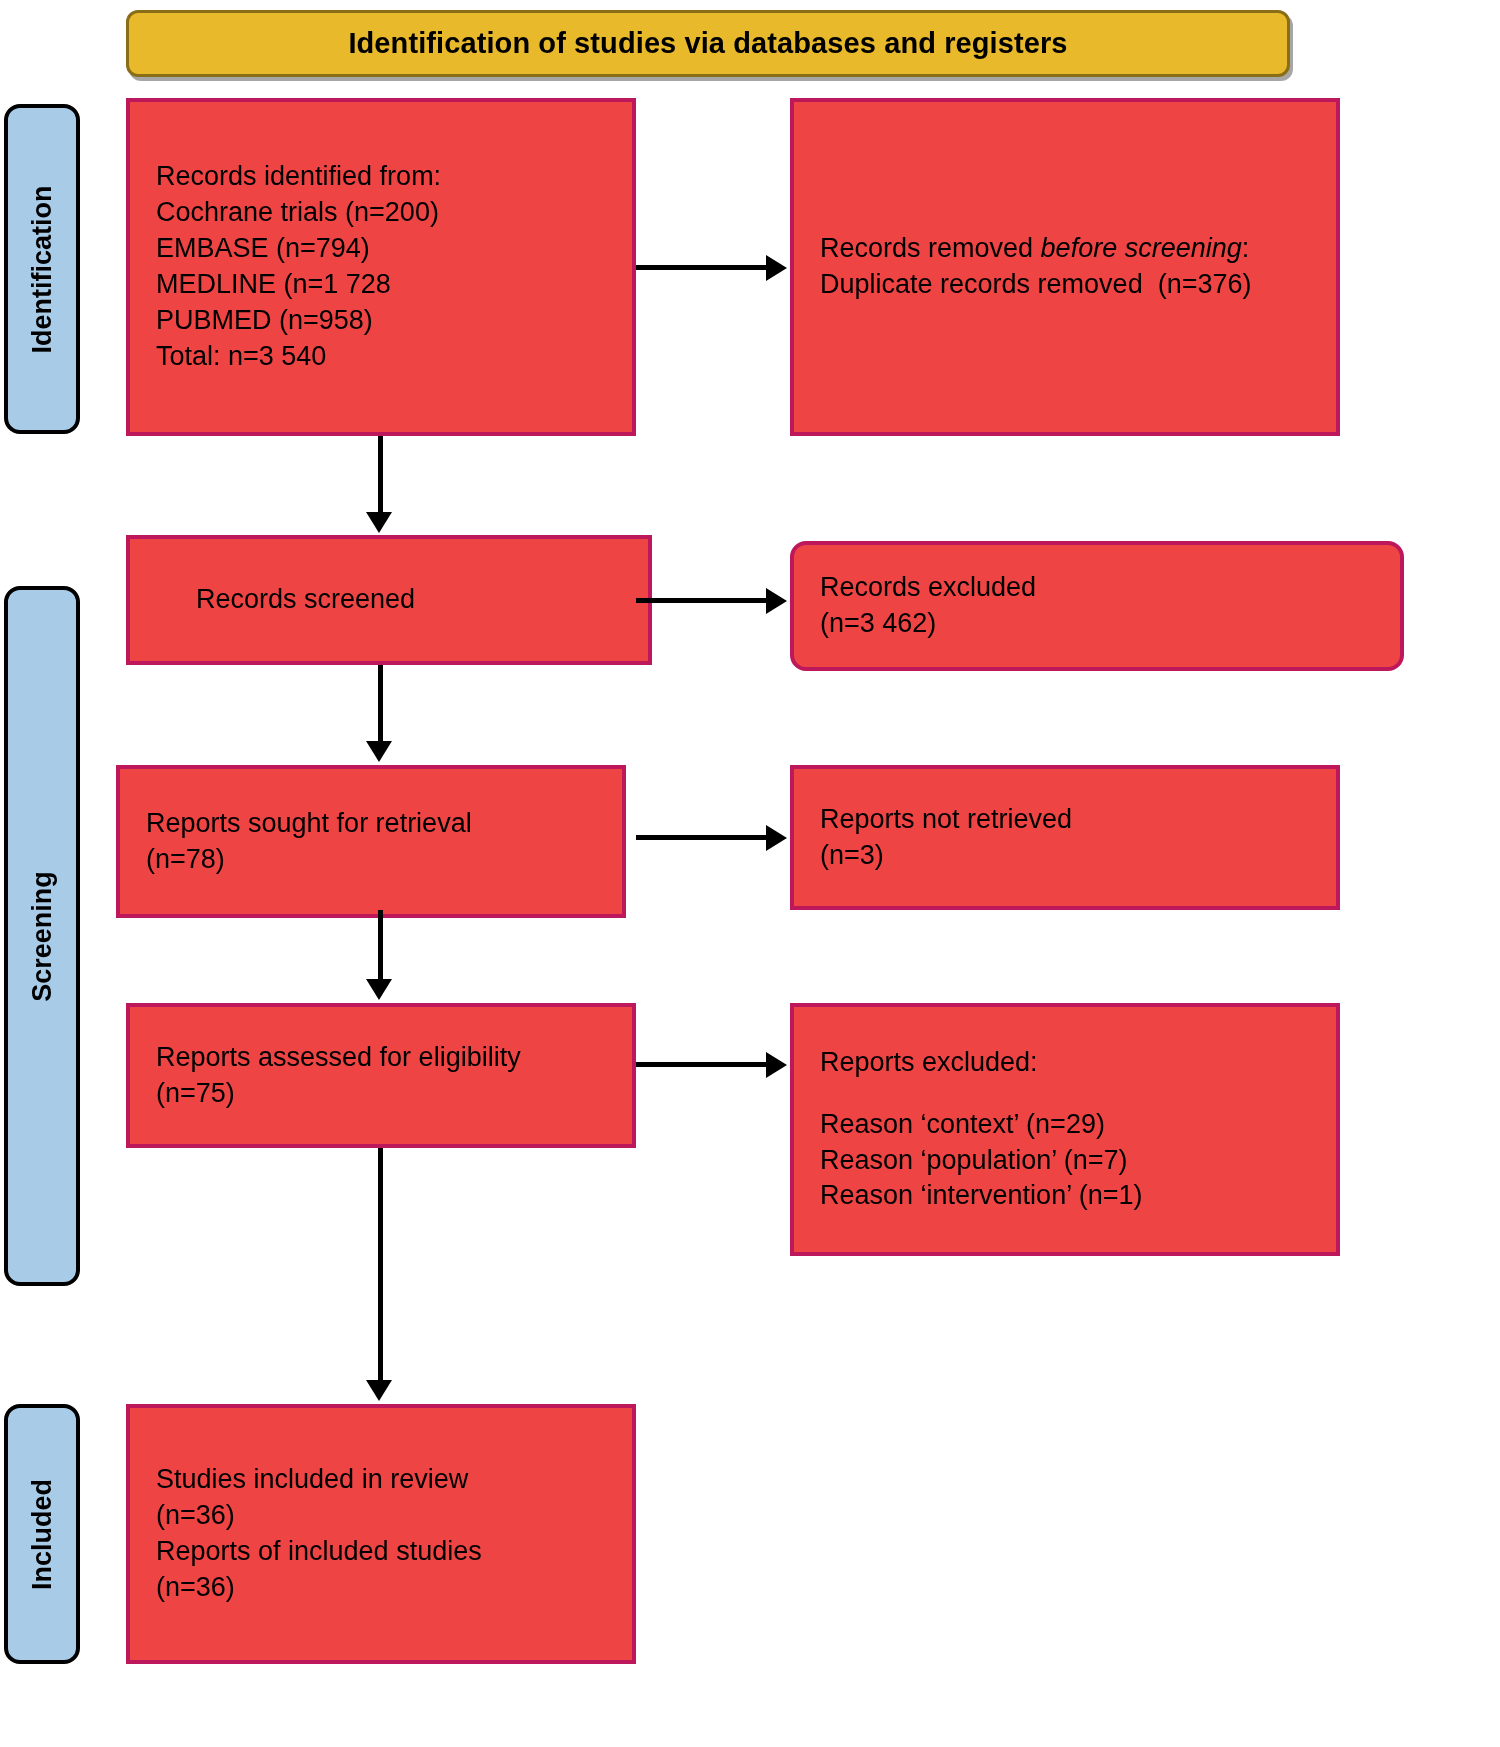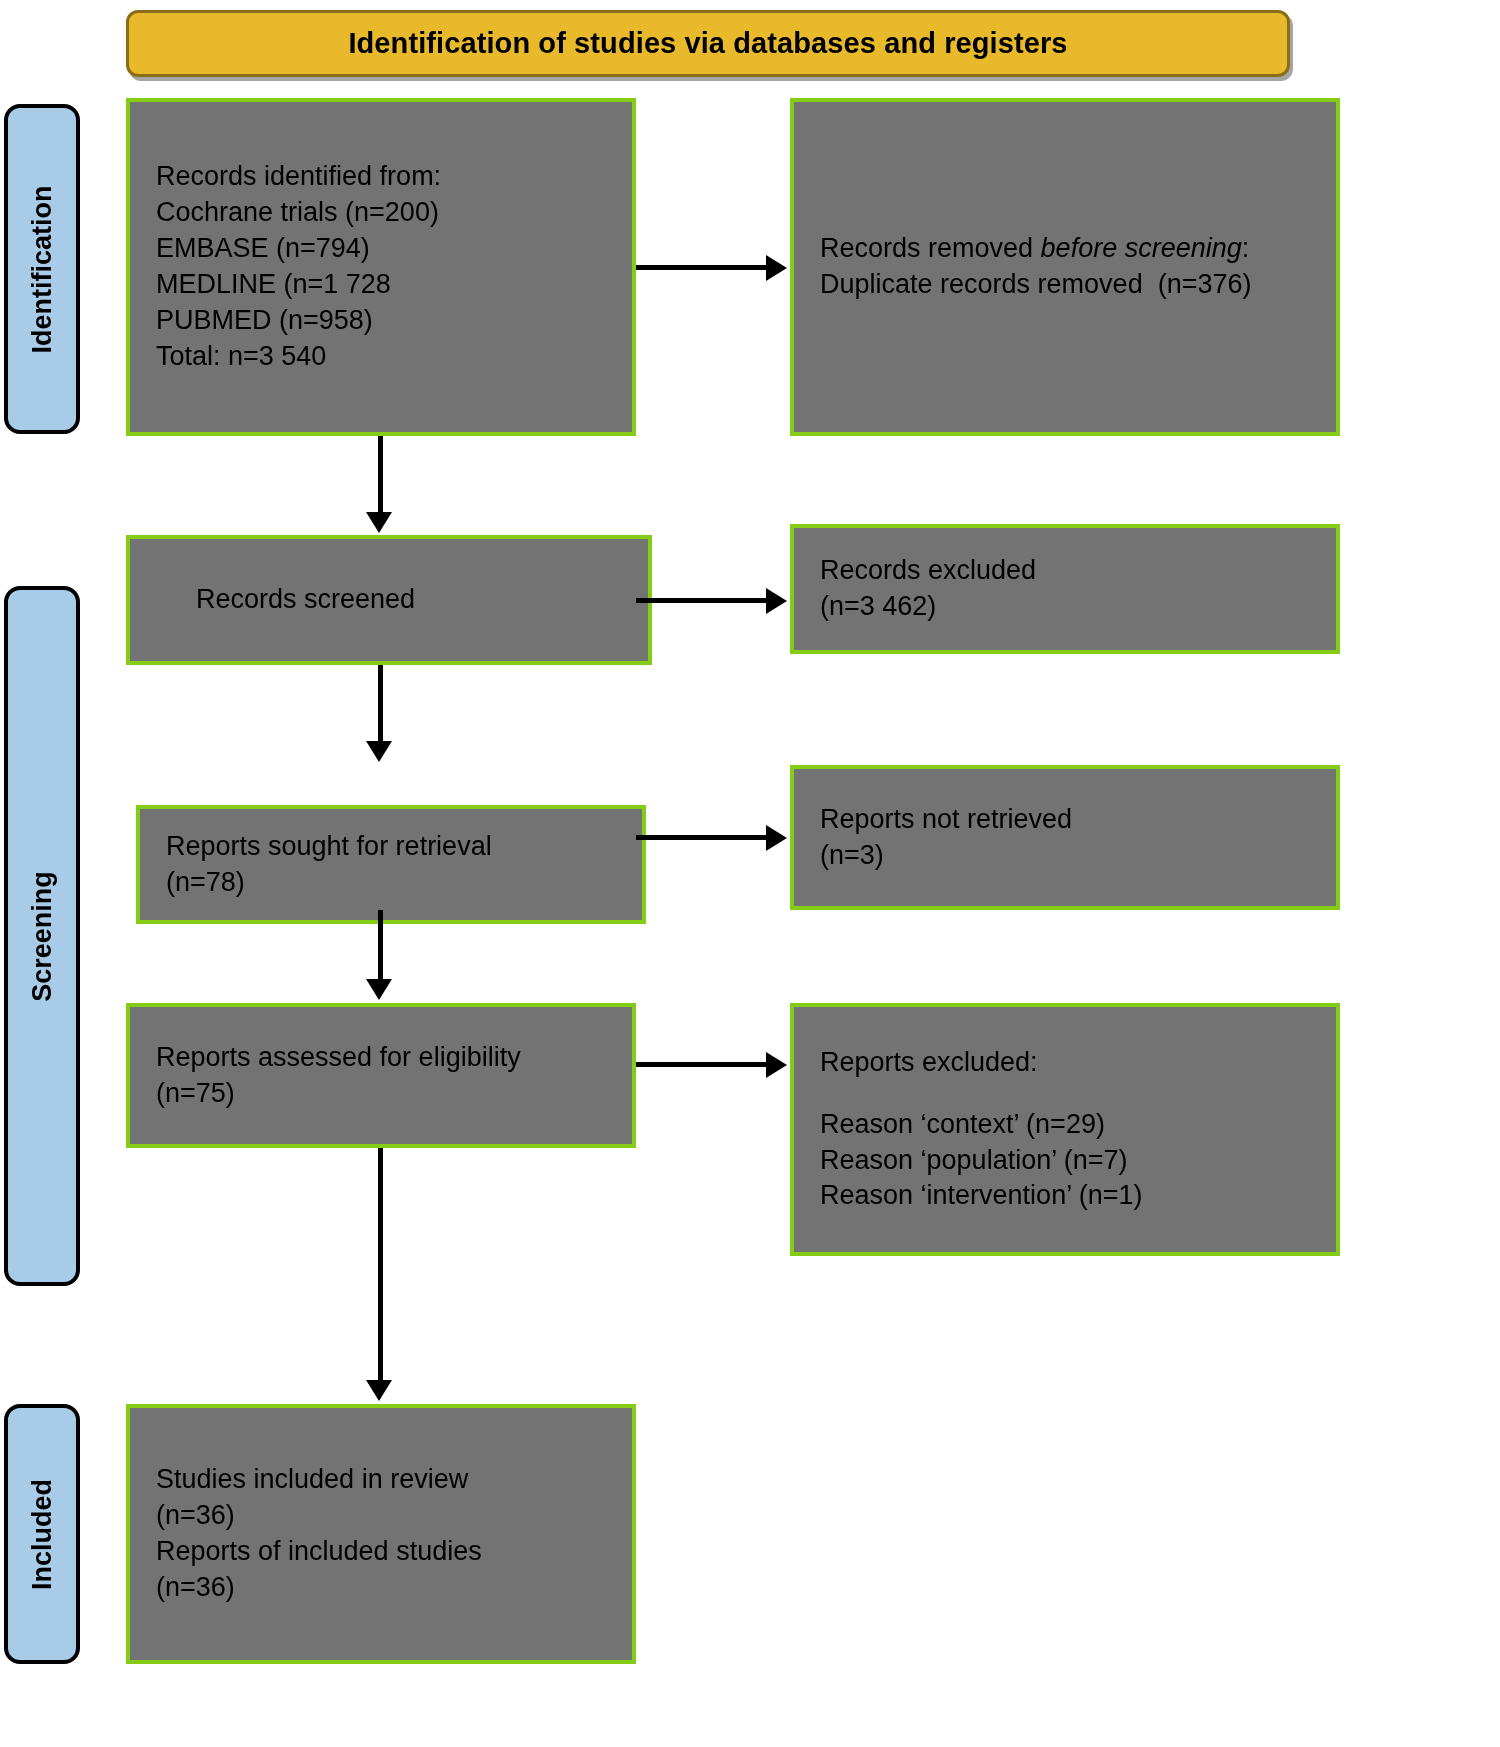--- a/index.html
+++ b/index.html
@@ -64,22 +64,22 @@
     color: #000000;
     letter-spacing: 0px;
   }
   #stage-identification { left: 4px; top: 104px; width: 76px; height: 330px; }
   #stage-screening      { left: 4px; top: 586px; width: 76px; height: 700px; }
   #stage-included       { left: 4px; top: 1404px; width: 76px; height: 260px; }
 
   
   .box {
     position: absolute;
-    background: #737373;
-    border: 4px solid #84cc16;
+    background: #ef4444;
+    border: 4px solid #be185d;
     box-sizing: border-box;
     display: flex;
     flex-direction: column;
     justify-content: center;
   }
   .box-inner {
     padding-left: 26px;
     padding-right: 12px;
   }
   .line {
@@ -87,22 +87,22 @@
     line-height: 1.33;
     color: #000000;
     white-space: pre;
   }
   .line.spacer { height: 26px; }
   .em { font-style: italic; }
 
   #box-identified   { left: 126px;  top: 98px;   width: 510px; height: 338px; }
   #box-removed      { left: 790px;  top: 98px;   width: 550px; height: 338px; }
   #box-screened     { left: 126px;  top: 535px;  width: 526px; height: 130px; padding-left: 40px; }
-  #box-excluded     { left: 790px;  top: 524px;  width: 550px; height: 130px; }
-  #box-sought       { left: 136px;  top: 765px;  width: 510px; height: 119px; margin-top: 40px; }
+  #box-excluded     { left: 790px;  top: 541px;  width: 614px; height: 130px; border-radius: 16px; }
+  #box-sought       { left: 116px;  top: 765px;  width: 510px; height: 153px; }
   #box-notretrieved { left: 790px;  top: 765px;  width: 550px; height: 145px; justify-content: center; }
   #box-assessed     { left: 126px;  top: 1003px; width: 510px; height: 145px; }
   #box-repexcluded  { left: 790px;  top: 1003px; width: 550px; height: 253px; }
   #box-included     { left: 126px;  top: 1404px; width: 510px; height: 260px; }
 
   
   .conn { position: absolute; background: #000000; }
   .conn-v { width: 5px; }
   .conn-h { height: 5px; }
   .arrow-down {

